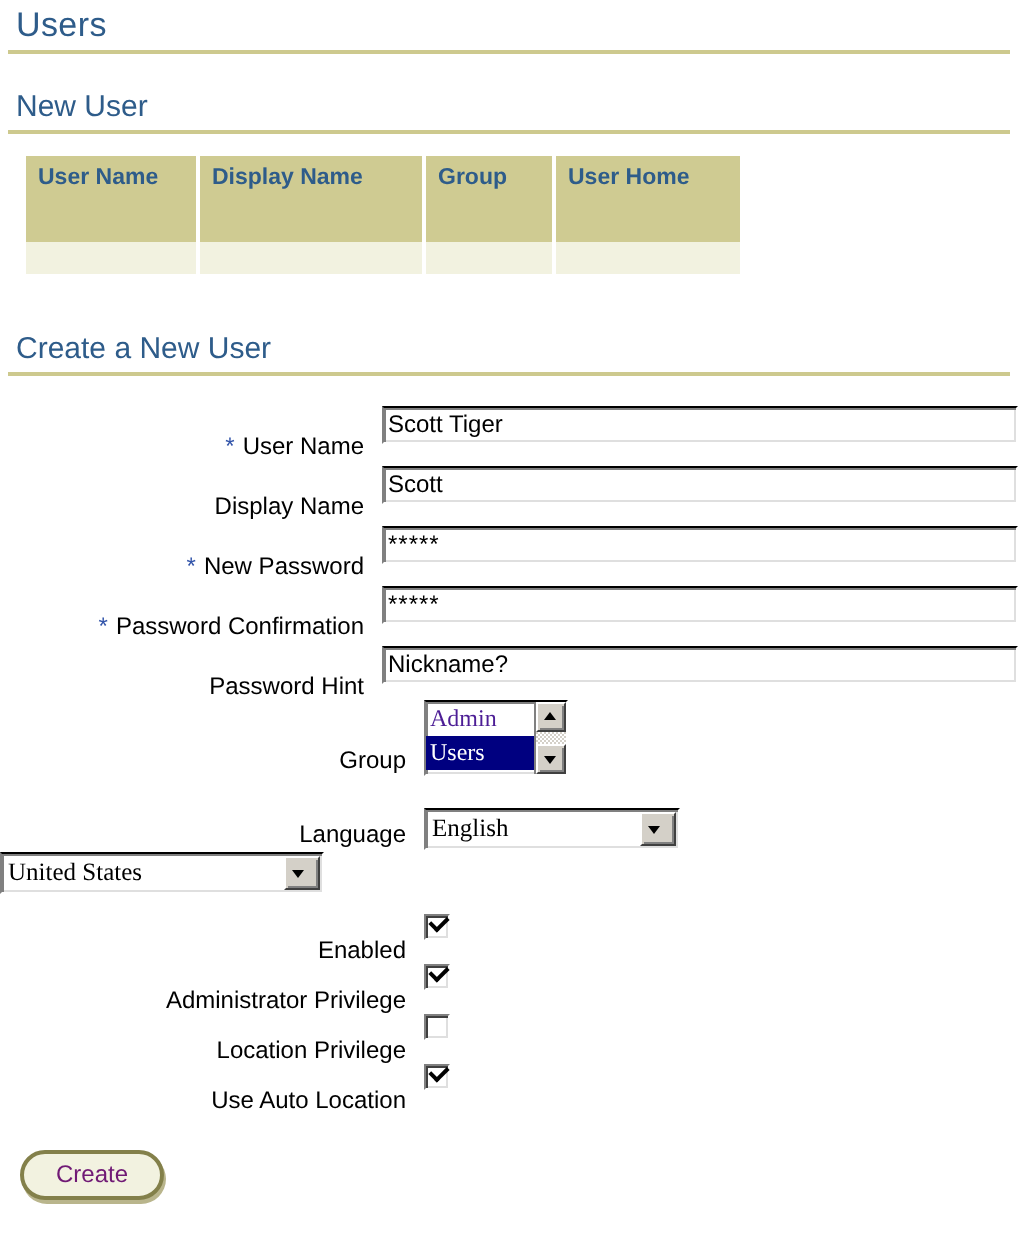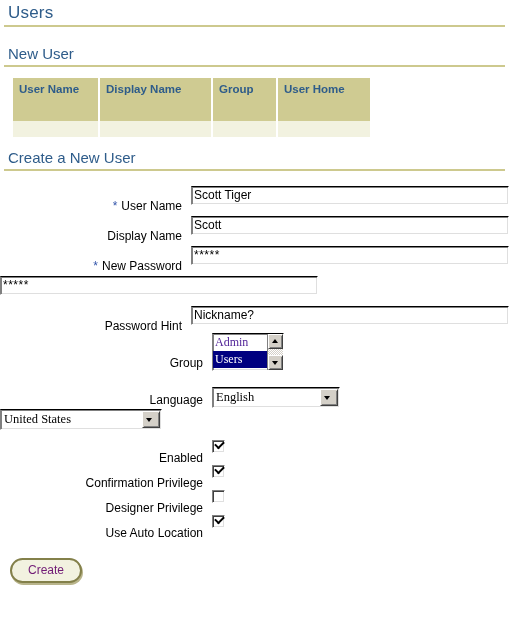--- a/index.html
+++ b/index.html
@@ -35,21 +35,21 @@
     line-height: 0;
   }
   .section-title {
     font-size: 15px;
     color: #2e5c8a;
     font-weight: normal;
     margin: 0;
     padding: 18px 0 3px 8px;
   }
   .section-title.tight {
-    padding-top: 12px;
+    padding-top: 29px;
   }
 
   
   .table-wrap {
     padding: 11px 0 0 13px;
   }
   table.grid {
     border-collapse: collapse;
     border-spacing: 0;
     width: 307px;
@@ -328,20 +328,23 @@
   <div class="frow">
     <div class="flabel">
       <span class="req">*</span><span>New Password</span>
     </div>
     <div class="fctl">
       <div class="tinput pwd">*****</div>
     </div>
   </div>
 
   <div class="frow">
+    <div class="flabel">
+      <span class="req">*</span><span>Password Confirmation</span>
+    </div>
     <div class="fctl">
       <div class="tinput pwd">*****</div>
     </div>
   </div>
 
   <div class="frow">
     <div class="flabel">
       <span>Password Hint</span>
     </div>
     <div class="fctl">
@@ -401,32 +404,32 @@
     </div>
     <div class="fctl">
       <div class="cbox">
           <span class="tick"></span>
         </div>
     </div>
   </div>
 
   <div class="frow checkrow">
     <div class="flabel">
-      <span>Confirmation Privilege</span>
+      <span>Administrator Privilege</span>
     </div>
     <div class="fctl">
       <div class="cbox">
           <span class="tick"></span>
         </div>
     </div>
   </div>
 
   <div class="frow checkrow">
     <div class="flabel">
-      <span>Designer Privilege</span>
+      <span>Location Privilege</span>
     </div>
     <div class="fctl">
       <div class="cbox"></div>
     </div>
   </div>
 
   <div class="frow checkrow">
     <div class="flabel">
       <span>Use Auto Location</span>
     </div>

